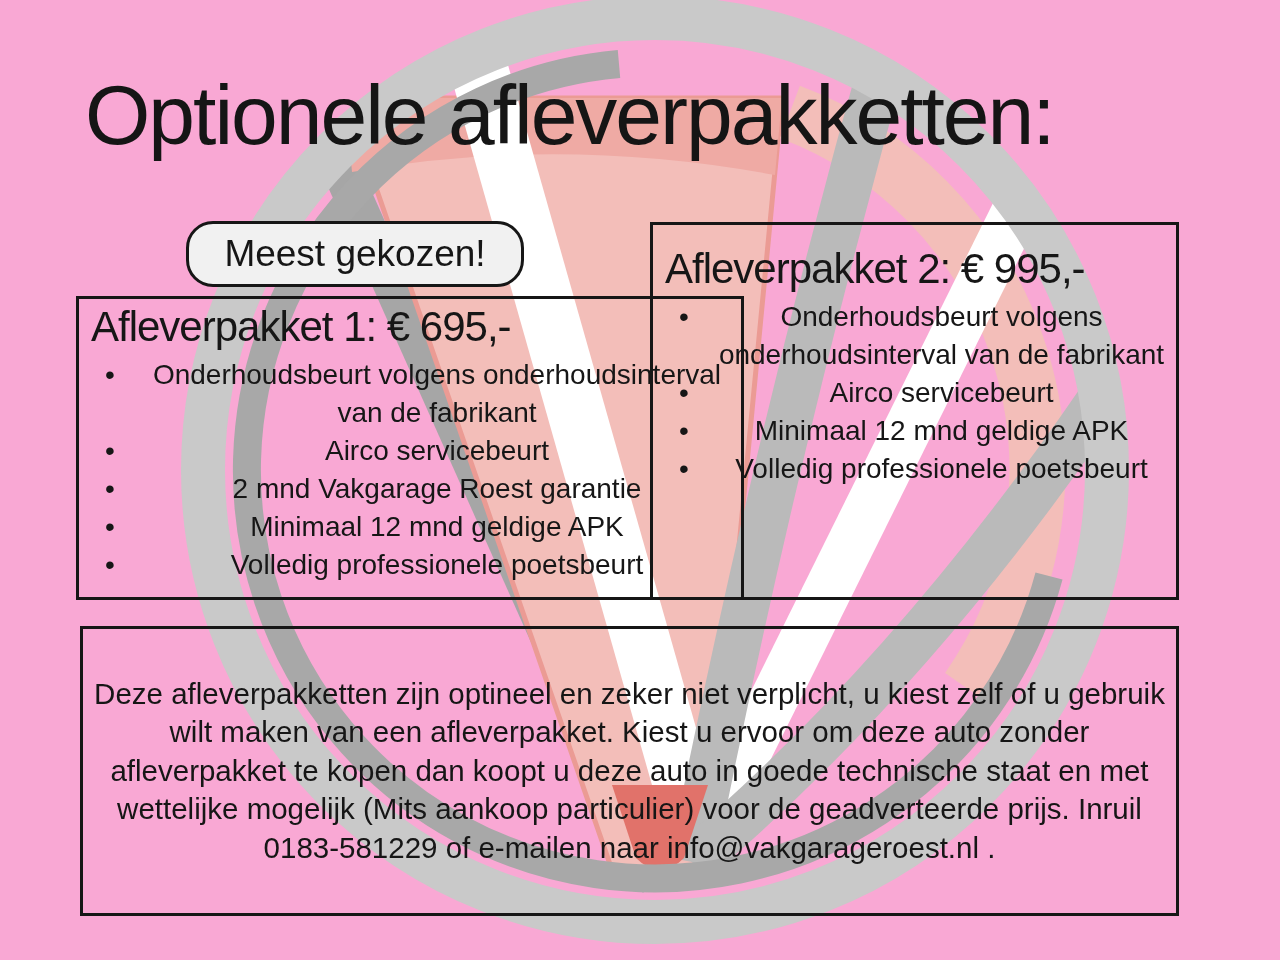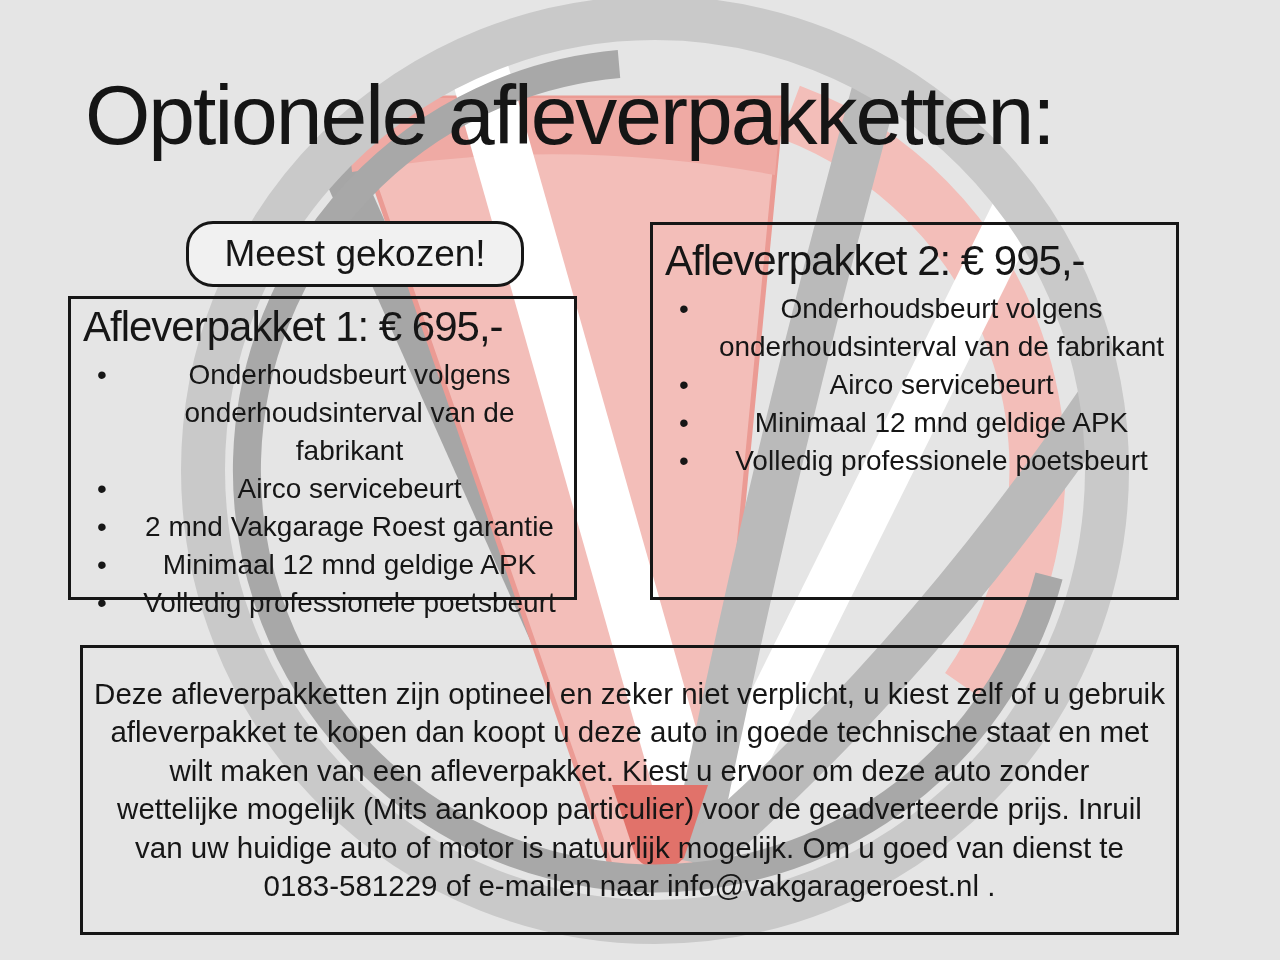--- a/index.html
+++ b/index.html
@@ -1,19 +1,19 @@
 <!DOCTYPE html>
 <html><head>
 <meta charset="utf-8">
 <style>
   html,body{margin:0;padding:0;background:#ffffff;}
   .slide{
     position:relative;
     width:1280px;height:960px;
-    background:#e5e5e5;
+    background:#f9a8d4;
     overflow:hidden;
     font-family:"Liberation Sans", sans-serif;
     color:#111111;
   }
   .watermark{position:absolute;left:0;top:0;width:1280px;height:960px;z-index:0;}
   .content{position:absolute;left:0;top:0;width:1280px;height:960px;z-index:1;}
 
   .title{
     position:absolute;left:85px;top:66px;width:1120px;
     font-size:84px;line-height:1.18;font-weight:400;
@@ -23,38 +23,38 @@
     position:absolute;left:186px;top:221px;width:338px;height:66px;
     background:#f1f1f1;border:3px solid #161616;border-radius:27px;
     display:flex;align-items:center;justify-content:center;
     font-size:37px;color:#161616;
     box-sizing:border-box;
   }
   .box{
     position:absolute;border:3px solid #161616;background:transparent;
     box-sizing:border-box;
   }
-  .box1{left:68px;top:296px;width:509px;height:304px;padding:4px 10px 0 12px;}
-  .box2{left:650px;top:222px;width:529px;height:378px;padding:12px 10px 0 12px;}
+  .box1{left:76px;top:296px;width:668px;height:304px;padding:4px 10px 0 12px;}
+  .box2{left:650px;top:222px;width:529px;height:378px;padding:20px 10px 0 12px;}
   .box h2{
     margin:0 0 5px 0;font-size:42px;font-weight:400;color:#161616;
     letter-spacing:-1px;white-space:nowrap;
   }
   .box ul{list-style:none;margin:0;padding:0;}
   .box li{
     position:relative;padding-left:52px;
     font-size:28px;line-height:38px;color:#161616;text-align:center;
   }
   .box li::before{
     content:"\2022";
     position:absolute;left:14px;top:0;
     font-size:28px;line-height:38px;color:#161616;
   }
   .footer-box{
-    left:80px;top:645px;width:1099px;height:290px;
+    left:80px;top:626px;width:1099px;height:290px;
     display:flex;flex-direction:column;justify-content:center;
   }
   .footer-box .line{
     text-align:center;font-size:29.5px;line-height:38.5px;color:#161616;
   }
 </style>
 </head>
 <body>
 
 <div class="slide">
@@ -104,21 +104,20 @@
       <ul>
         <li>Onderhoudsbeurt volgens onderhoudsinterval van de fabrikant</li>
         <li>Airco servicebeurt</li>
         <li>Minimaal 12 mnd geldige APK</li>
         <li>Volledig professionele poetsbeurt</li>
       </ul>
     </section>
 
     <section class="box footer-box">
       <div class="line">Deze afleverpakketten zijn optineel en zeker niet verplicht, u kiest zelf of u gebruik</div>
+      <div class="line">wilt maken van een afleverpakket. Kiest u ervoor om deze auto zonder</div>
       <div class="line">afleverpakket te kopen dan koopt u deze auto in goede technische staat en met</div>
-      <div class="line">wilt maken van een afleverpakket. Kiest u ervoor om deze auto zonder</div>
       <div class="line">wettelijke mogelijk (Mits aankoop particulier) voor de geadverteerde prijs. Inruil</div>
-      <div class="line">van uw huidige auto of motor is natuurlijk mogelijk. Om u goed van dienst te</div>
       <div class="line">0183-581229 of e-mailen naar info@vakgarageroest.nl .</div>
     </section>
 
   </div>
 </div>
 
 </body></html>

